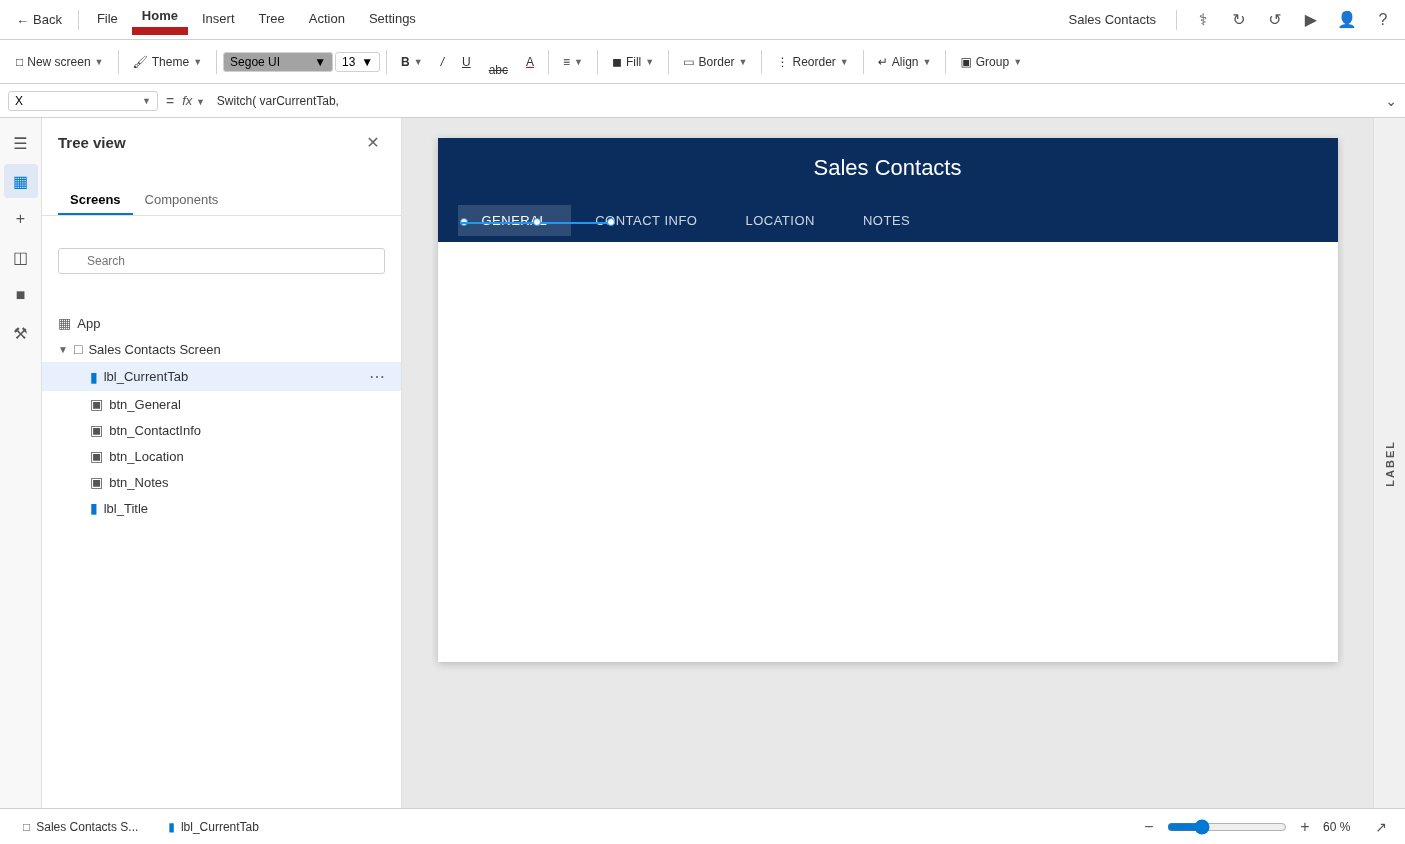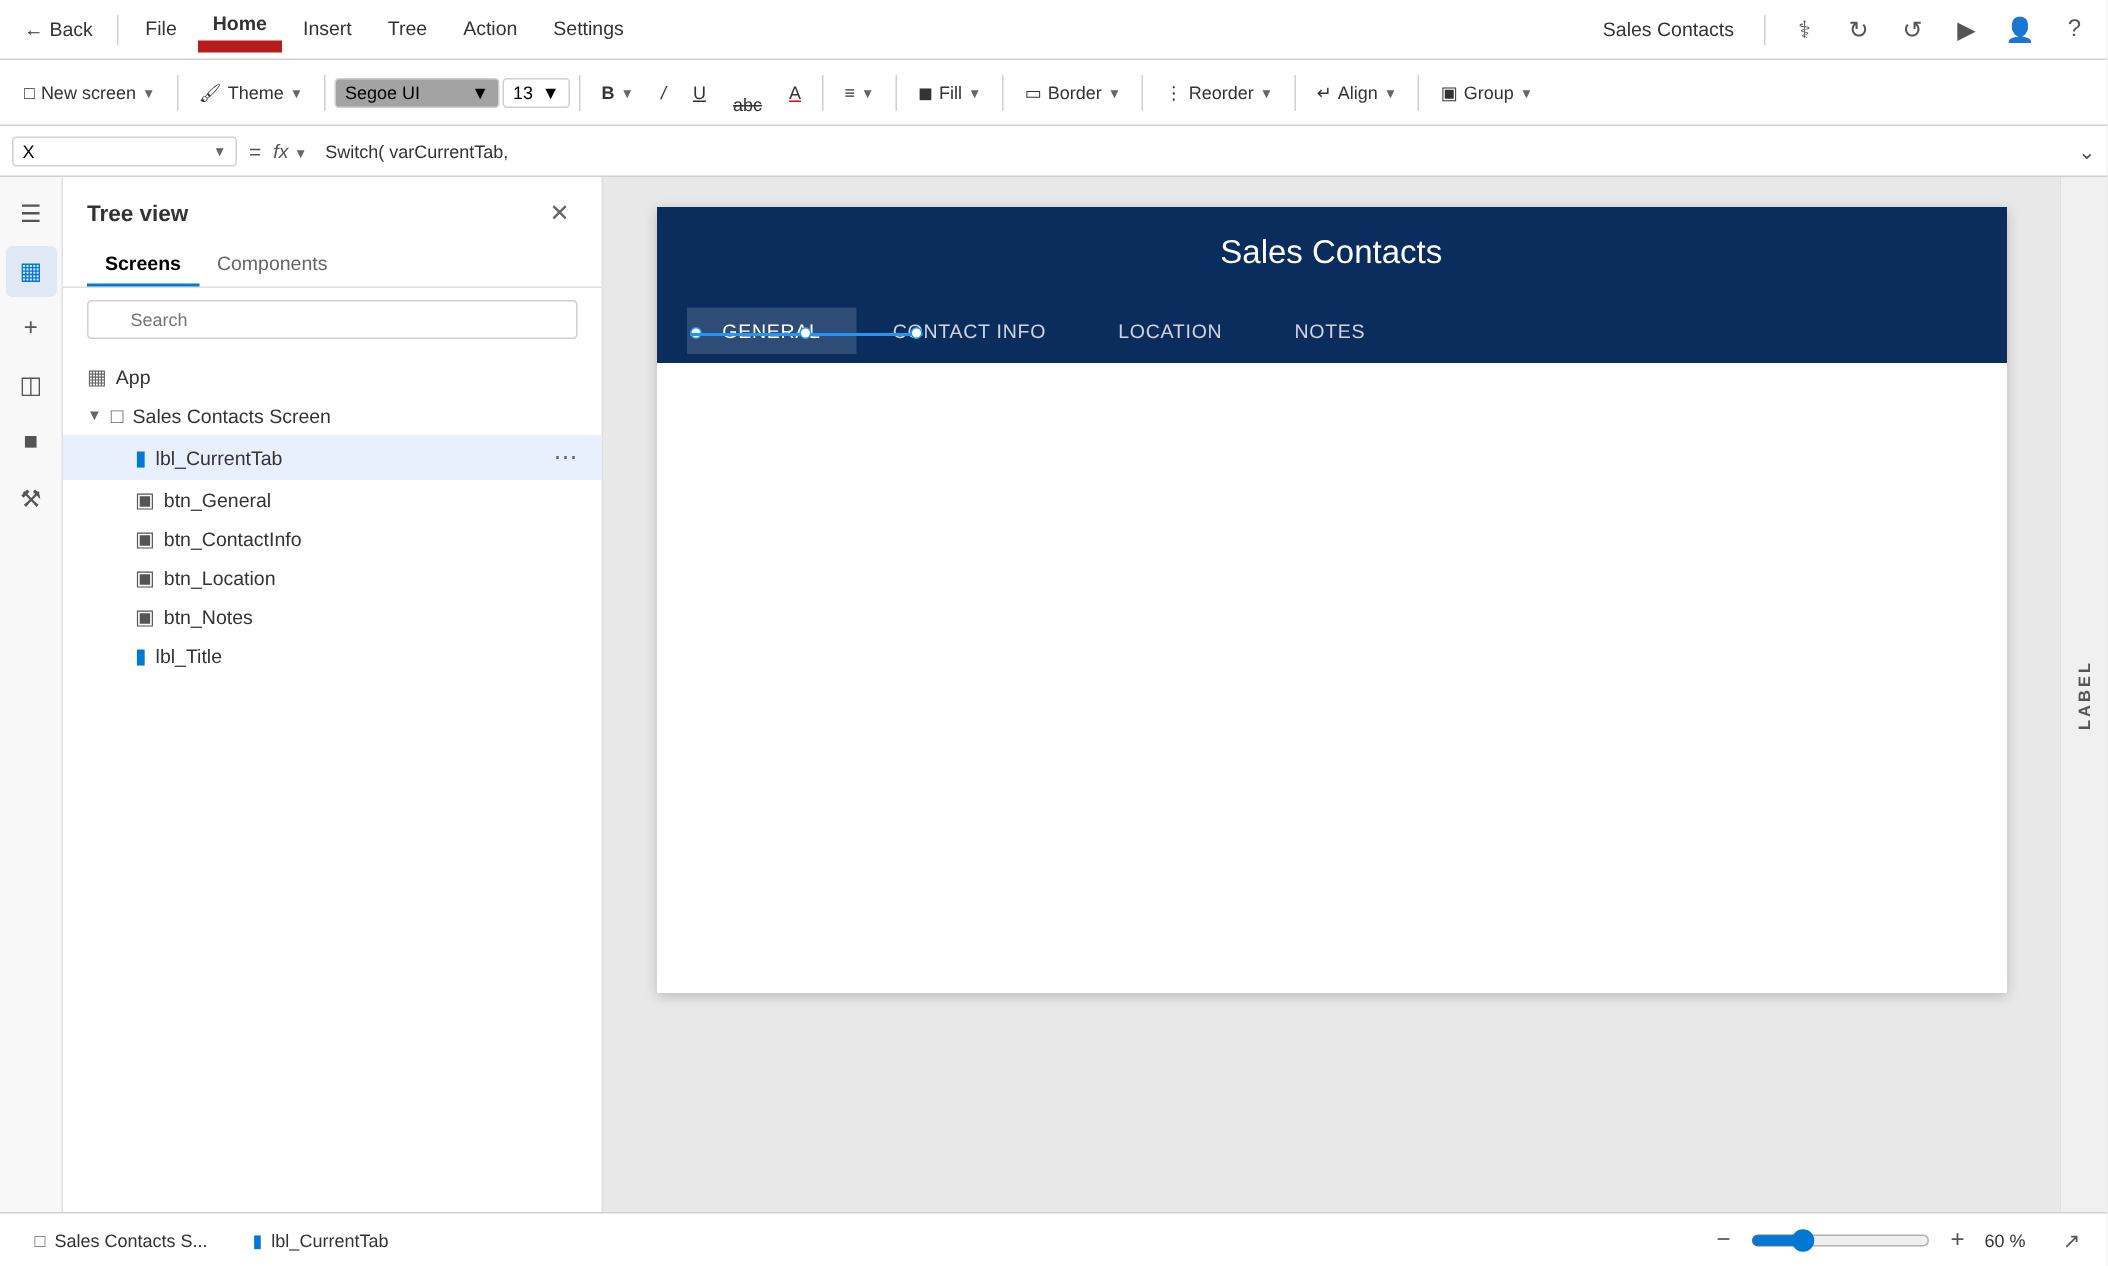--- a/index.html
+++ b/index.html
@@ -115,20 +115,21 @@
     }
     .left-icon.active { background: #e0e7f5; color: #0078d4; }
 
     
     .tree-panel {
       width: 360px;
       background: #fff;
       border-right: 1px solid #e0e0e0;
       display: flex;
       flex-direction: column;
+      gap: 24px;
     }
     .tree-header {
       display: flex; align-items: center; justify-content: space-between;
       padding: 12px 16px 8px;
     }
     .tree-title {
       font-size: 15px; font-weight: 600; color: #333;
     }
     .tree-close {
       font-size: 16px; cursor: pointer; color: #666; width: 24px; height: 24px;

